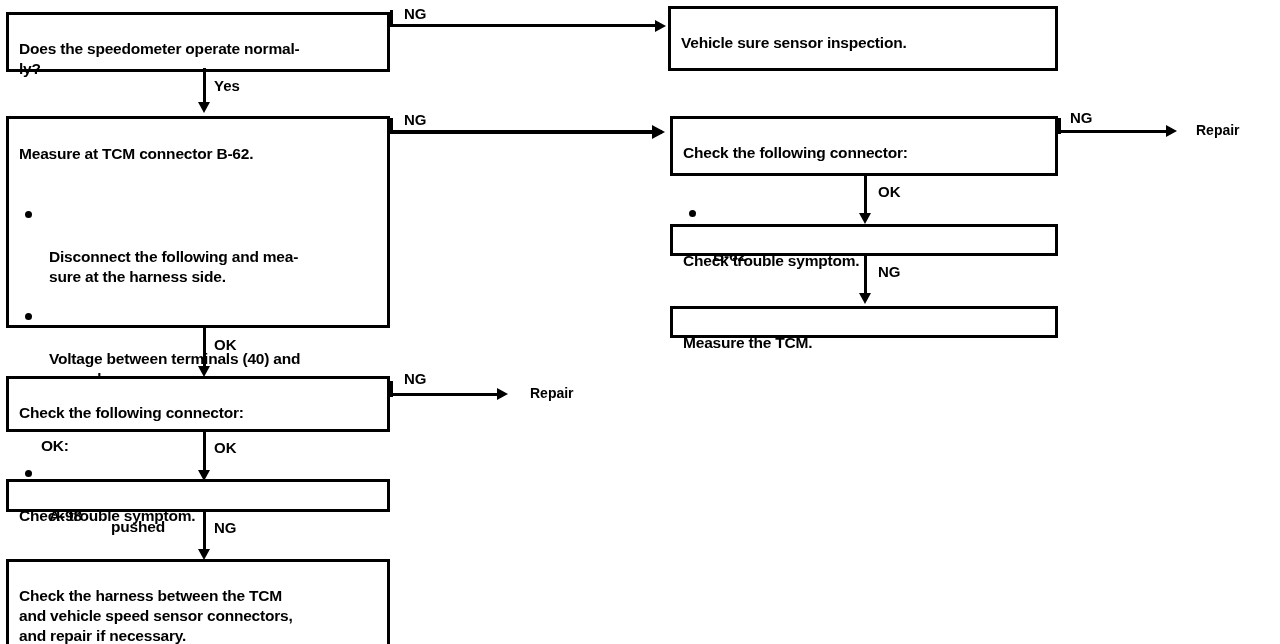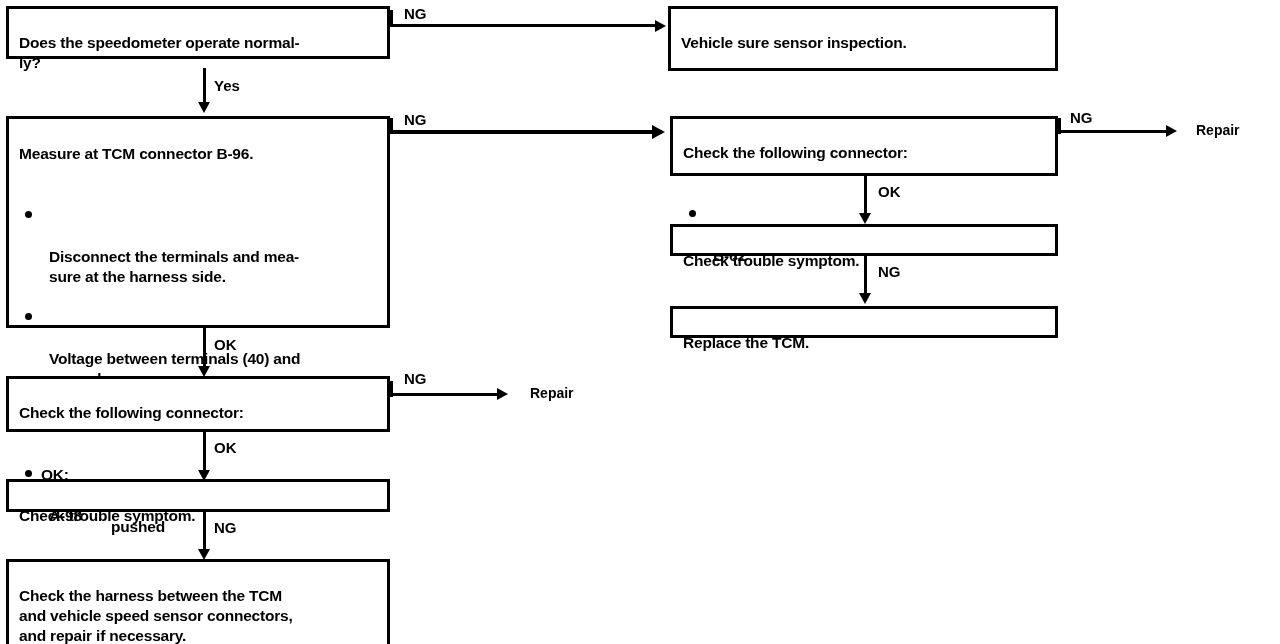--- a/index.html
+++ b/index.html
@@ -34,21 +34,21 @@
     white-space:pre-line;
   }
   .blist li .bullet{
     position:absolute;left:6px;top:0.30em;
     width:7px;height:7px;border-radius:50%;
     background:#000;
     display:block;
   }
 
   .okline{position:relative;padding-left:30px;margin-top:6px;white-space:pre-line;}
-  .okline .oklbl{position:absolute;left:22px;top:0;margin-top:29px;}
+  .okline .oklbl{position:absolute;left:22px;top:0;}
   .okline .okbody{display:block;margin-left:62px;}
 
   
   .hline{position:absolute;background:#000;height:3px;}
   .vline{position:absolute;background:#000;width:3px;}
 
   .arrow-down{
     position:absolute;
     width:0;height:0;
     border-left:6px solid transparent;
@@ -77,44 +77,44 @@
     font-weight:bold;
     line-height:1;
     white-space:nowrap;
   }
 </style>
 </head>
 <body>
 
 <div id="canvas">
 
-  <div class="box" style="left:6px;top:6px;width:384px;height:53px;">
+  <div class="box" style="left:6px;top:12px;width:384px;height:60px;">
     <div>Does the speedometer operate normal-
 ly?</div>
   </div>
 
   <div class="hline" style="left:390px;top:24px;width:272px;"></div>
   <div class="vline" style="left:390px;top:10px;height:16px;"></div>
   <div class="arrow-right" style="left:655px;top:20px;"></div>
   <div class="elabel" style="left:404px;top:6px;">NG</div>
 
   <div class="box" style="left:668px;top:6px;width:390px;height:65px;">
     <div>Vehicle sure sensor inspection.</div>
   </div>
 
   <div class="vline" style="left:203px;top:68px;height:36px;"></div>
   <div class="arrow-down" style="left:198px;top:102px;"></div>
   <div class="elabel" style="left:214px;top:78px;">Yes</div>
 
   <div class="box" style="left:6px;top:116px;width:384px;height:212px;padding:5px 8px 4px 10px;">
-    <div>Measure at TCM connector B-96.</div>
+    <div>Measure at TCM connector B-62.</div>
     <ul class="blist">
       <li>
         <span class="bullet"></span>
-        <span>Disconnect the terminals and mea-
+        <span>Disconnect the following and mea-
 sure at the harness side.</span>
       </li>
       <li>
         <span class="bullet"></span>
         <span>Voltage between terminals (40) and
 ground</span>
       </li>
     </ul>
     <div class="okline">
       <span class="oklbl">OK:</span>
@@ -151,21 +151,21 @@
 
   <div class="box" style="left:670px;top:224px;width:388px;height:32px;">
     <div>Check trouble symptom.</div>
   </div>
 
   <div class="vline" style="left:864px;top:256px;height:42px;"></div>
   <div class="arrow-down" style="left:859px;top:293px;"></div>
   <div class="elabel" style="left:878px;top:264px;">NG</div>
 
   <div class="box" style="left:670px;top:306px;width:388px;height:32px;">
-    <div>Replace the TCM.</div>
+    <div>Measure the TCM.</div>
   </div>
 
   <div class="vline" style="left:203px;top:328px;height:44px;"></div>
   <div class="arrow-down" style="left:198px;top:366px;"></div>
   <div class="elabel" style="left:214px;top:337px;">OK</div>
 
   <div class="box" style="left:6px;top:376px;width:384px;height:56px;">
     <div>Check the following connector:</div>
     <ul class="blist">
       <li>

